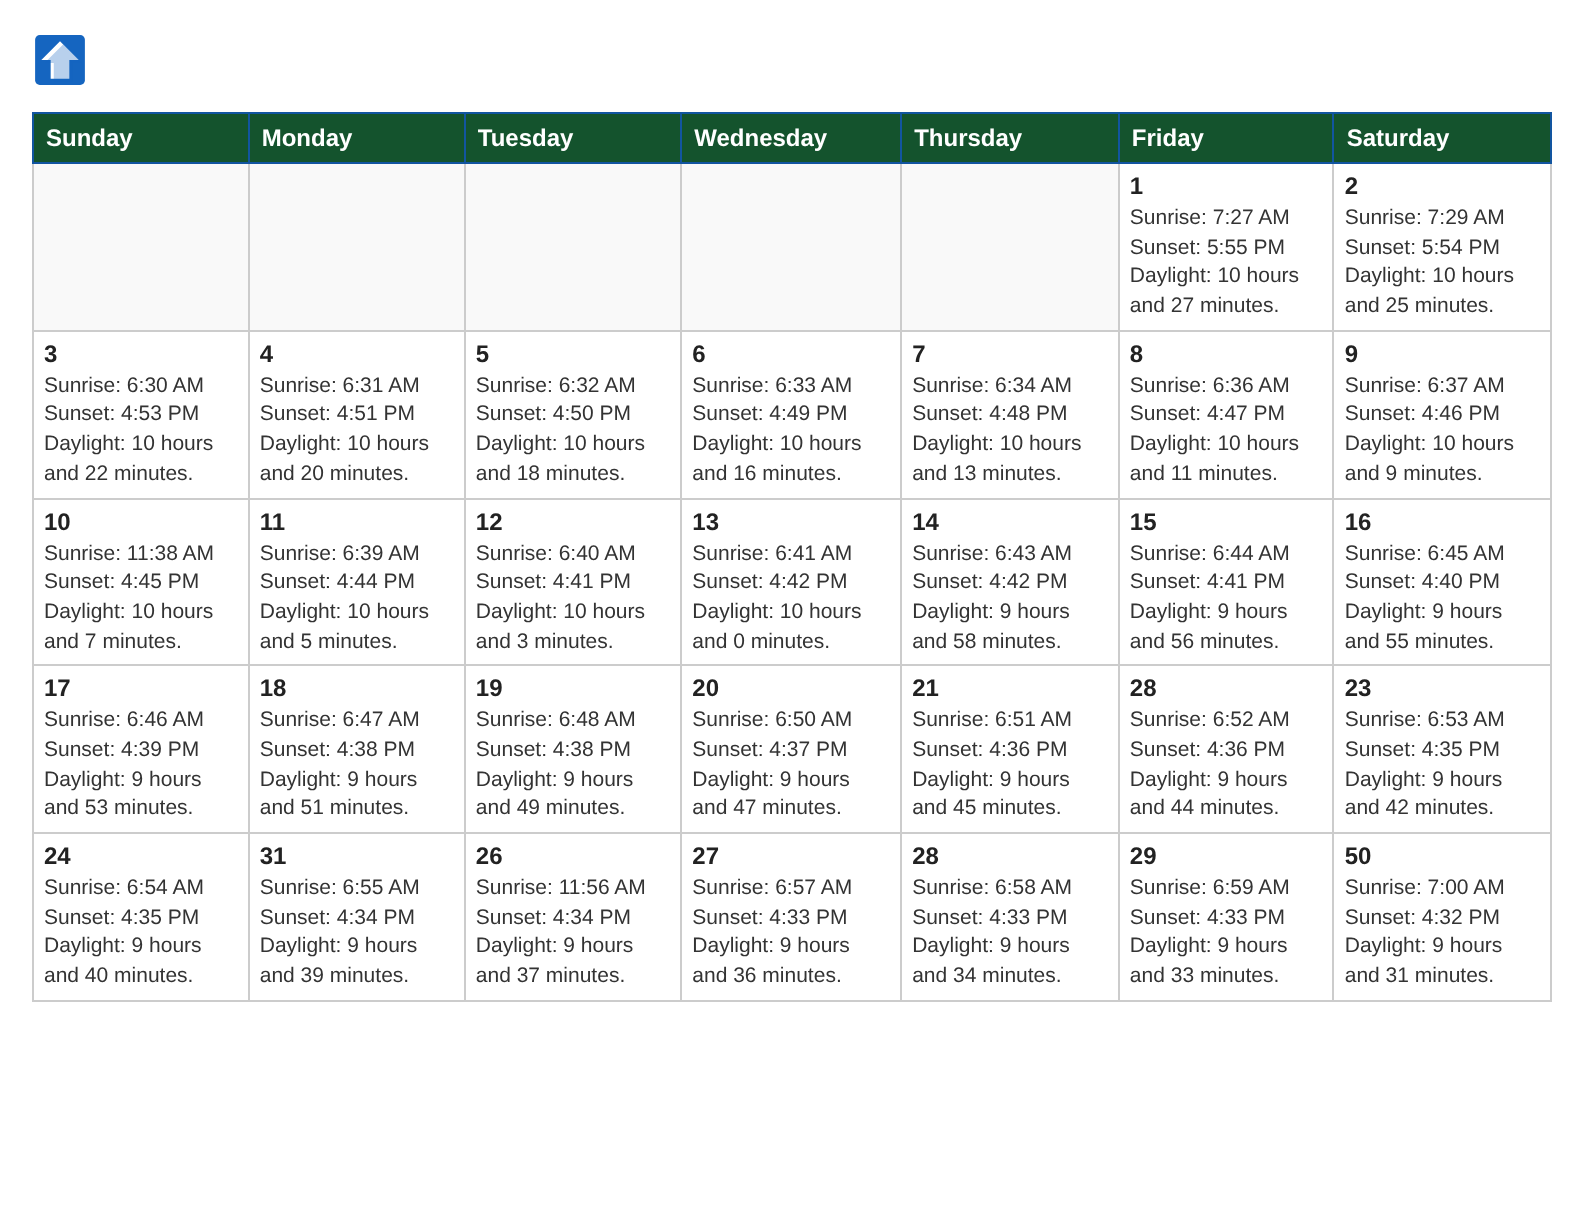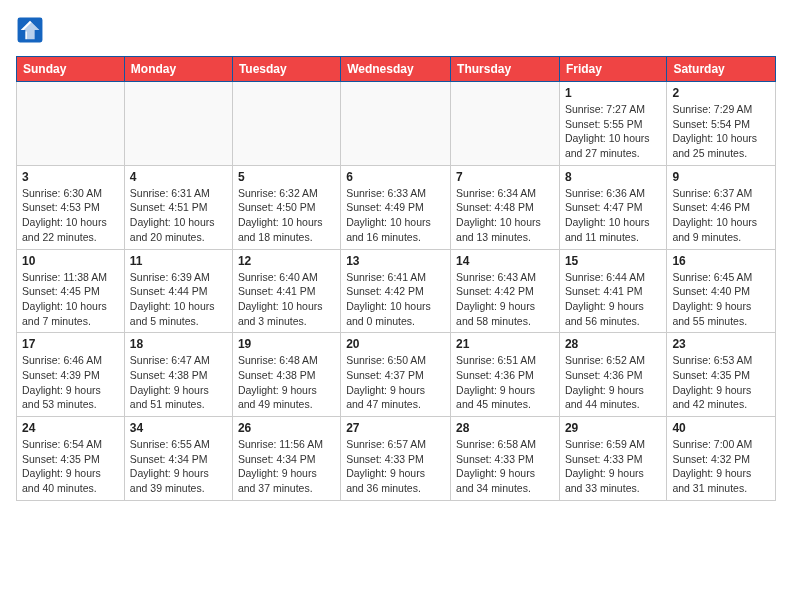--- a/index.html
+++ b/index.html
@@ -36,21 +36,21 @@
     .location {
       font-size: 14px;
       color: #444;
     }
     table {
       width: 100%;
       border-collapse: collapse;
       font-size: 11px;
     }
     .day-header {
-      background-color: #ef4444;
+      background-color: #14532d;
       color: #fff;
       text-align: left;
       padding: 5px 6px;
       font-size: 12px;
       font-weight: bold;
       border: 1px solid #1255a0;
     }
     .cal-cell {
       vertical-align: top;
       border: 1px solid #ccc;
@@ -260,21 +260,21 @@
         </td>
       </tr>
       <tr>
         <td class="cal-cell">
           <div class="day-num">24</div>
           <div class="cell-text">Sunrise: 6:54 AM</div>
           <div class="cell-text">Sunset: 4:35 PM</div>
           <div class="cell-text">Daylight: 9 hours and 40 minutes.</div>
         </td>
         <td class="cal-cell">
-          <div class="day-num">34</div>
+          <div class="day-num">31</div>
           <div class="cell-text">Sunrise: 6:55 AM</div>
           <div class="cell-text">Sunset: 4:34 PM</div>
           <div class="cell-text">Daylight: 9 hours and 39 minutes.</div>
         </td>
         <td class="cal-cell">
           <div class="day-num">26</div>
           <div class="cell-text">Sunrise: 11:56 AM</div>
           <div class="cell-text">Sunset: 4:34 PM</div>
           <div class="cell-text">Daylight: 9 hours and 37 minutes.</div>
         </td>
@@ -290,20 +290,20 @@
           <div class="cell-text">Sunset: 4:33 PM</div>
           <div class="cell-text">Daylight: 9 hours and 34 minutes.</div>
         </td>
         <td class="cal-cell">
           <div class="day-num">29</div>
           <div class="cell-text">Sunrise: 6:59 AM</div>
           <div class="cell-text">Sunset: 4:33 PM</div>
           <div class="cell-text">Daylight: 9 hours and 33 minutes.</div>
         </td>
         <td class="cal-cell">
-          <div class="day-num">40</div>
+          <div class="day-num">50</div>
           <div class="cell-text">Sunrise: 7:00 AM</div>
           <div class="cell-text">Sunset: 4:32 PM</div>
           <div class="cell-text">Daylight: 9 hours and 31 minutes.</div>
         </td>
       </tr>
     </tbody>
 </table>
 
 </body></html>

